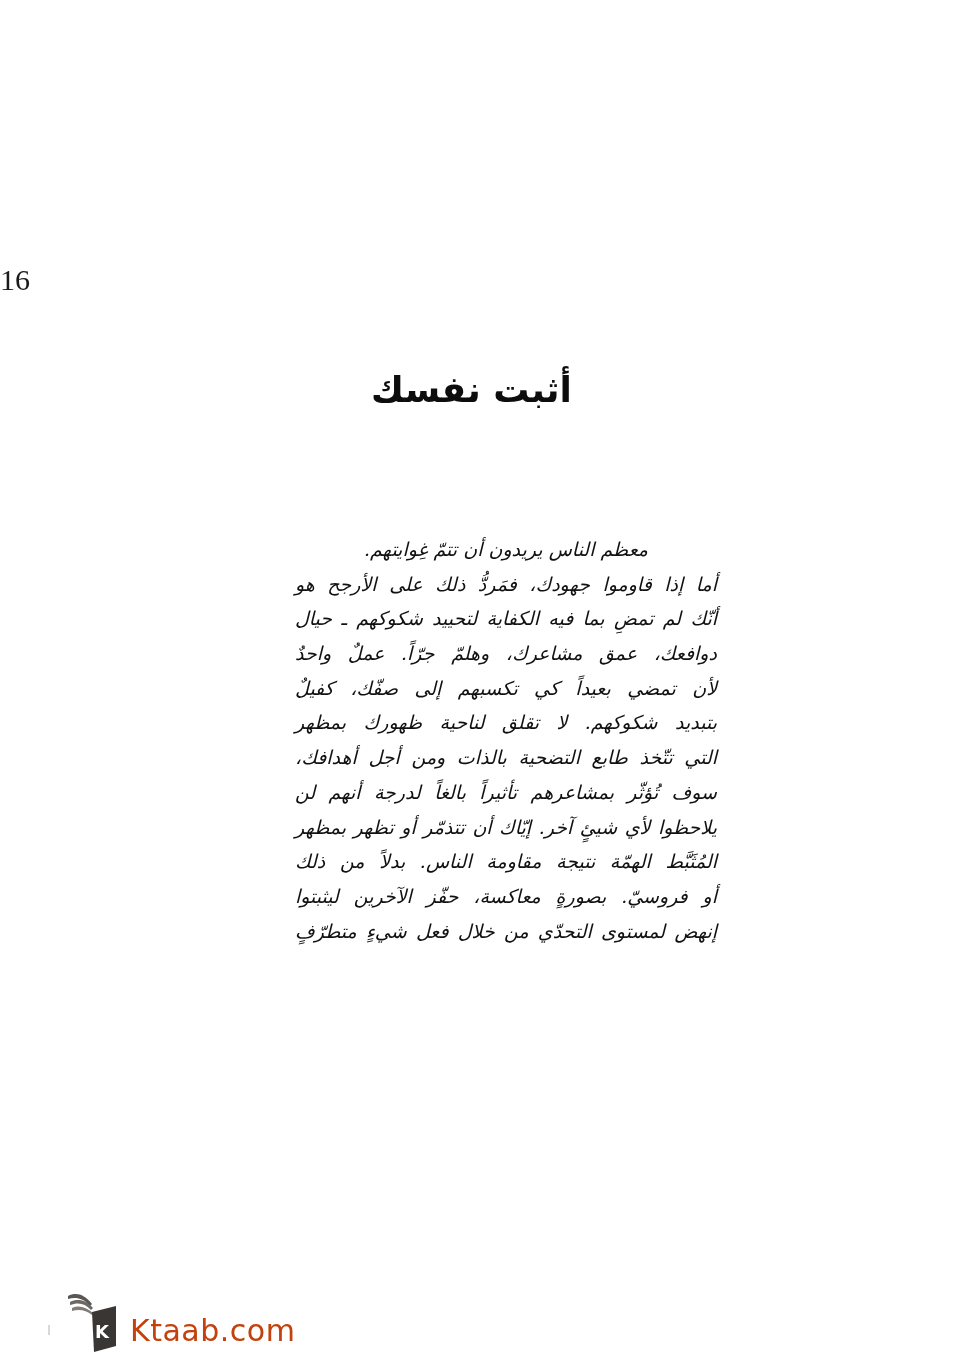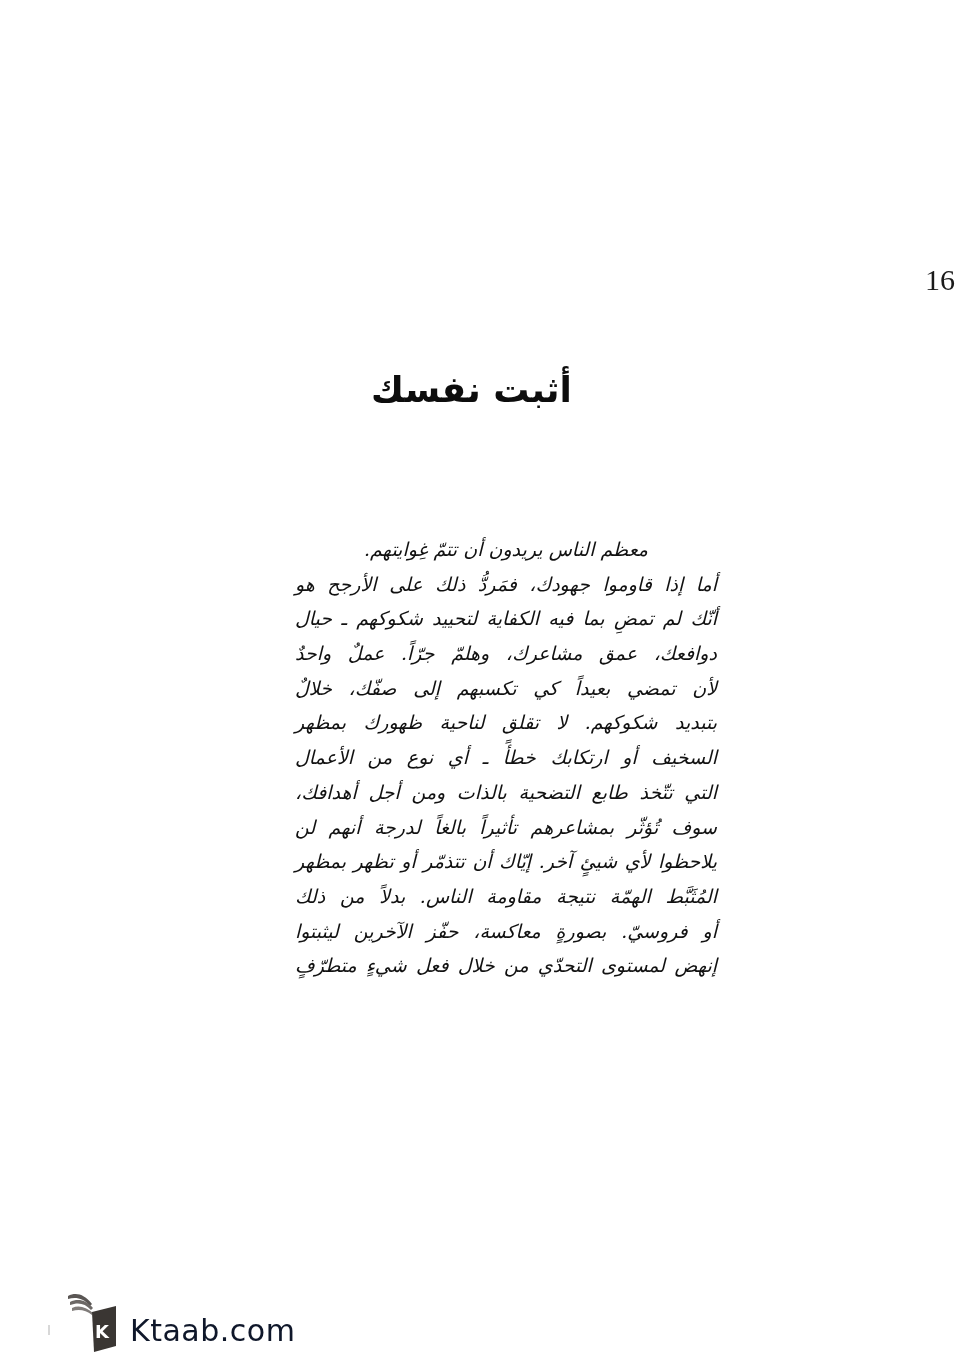--- a/index.html
+++ b/index.html
@@ -13,21 +13,21 @@
     position: relative;
     overflow: hidden;
     font-family: "DejaVu Serif", "Liberation Serif", serif;
     color: #111111;
   }
   .page-number {
     position: absolute;
     top: 262px;
     left: 0;
     width: 955px;
-    text-align: right;
+    text-align: left;
     font-family: "Liberation Serif", "DejaVu Serif", serif;
     font-size: 30px;
     line-height: 36px;
     color: #1a1a1a;
   }
   .chapter-title {
     position: absolute;
     top: 366px;
     left: 0;
     width: 943px;
@@ -75,21 +75,21 @@
     position: relative;
     width: 52px;
     height: 64px;
   }
   .logo-mark svg {
     display: block;
   }
   .logo-text {
     font-family: "DejaVu Sans", "Liberation Sans", sans-serif;
     font-size: 30px;
-    color: #0f172a;
+    color: #c2410c;
     margin-left: 12px;
     letter-spacing: 0.5px;
     line-height: 36px;
     margin-top: 18px;
   }
   .edge-mark {
     position: absolute;
     left: 48px;
     top: 1325px;
     width: 2px;
@@ -102,23 +102,22 @@
 
 <div class="page-number">16</div>
 
 <div class="chapter-title">أثبت نفسك</div>
 
 <div class="body-text">
   <span class="line center">معظم الناس يريدون أن تتمّ غِوايتهم.</span>
   <span class="line">أما إذا قاوموا جهودك، فمَردُّ ذلك على الأرجح هو</span>
   <span class="line">أنّك لم تمضِ بما فيه الكفاية لتحييد شكوكهم ـ حيال</span>
   <span class="line">دوافعك، عمق مشاعرك، وهلمّ جرّاً. عملٌ واحدٌ</span>
-  <span class="line">لأن تمضي بعيداً كي تكسبهم إلى صفّك، خلالٌ</span>
+  <span class="line">لأن تمضي بعيداً كي تكسبهم إلى صفّك، كفيلٌ</span>
   <span class="line">بتبديد شكوكهم. لا تقلق لناحية ظهورك بمظهر</span>
-  <span class="line">السخيف أو ارتكابك خطأً ـ أي نوع من الأعمال</span>
   <span class="line">التي تتّخذ طابع التضحية بالذات ومن أجل أهدافك،</span>
   <span class="line">سوف تُؤثّر بمشاعرهم تأثيراً بالغاً لدرجة أنهم لن</span>
   <span class="line">يلاحظوا لأي شيئٍ آخر. إيّاك أن تتذمّر أو تظهر بمظهر</span>
   <span class="line">المُثَبَّط الهمّة نتيجة مقاومة الناس. بدلاً من ذلك</span>
   <span class="line">أو فروسيّ. بصورةٍ معاكسة، حفّز الآخرين ليثبتوا</span>
   <span class="line">إنهض لمستوى التحدّي من خلال فعل شيءٍ متطرّفٍ</span>
 </div>
 
 <div class="edge-mark"></div>
 

